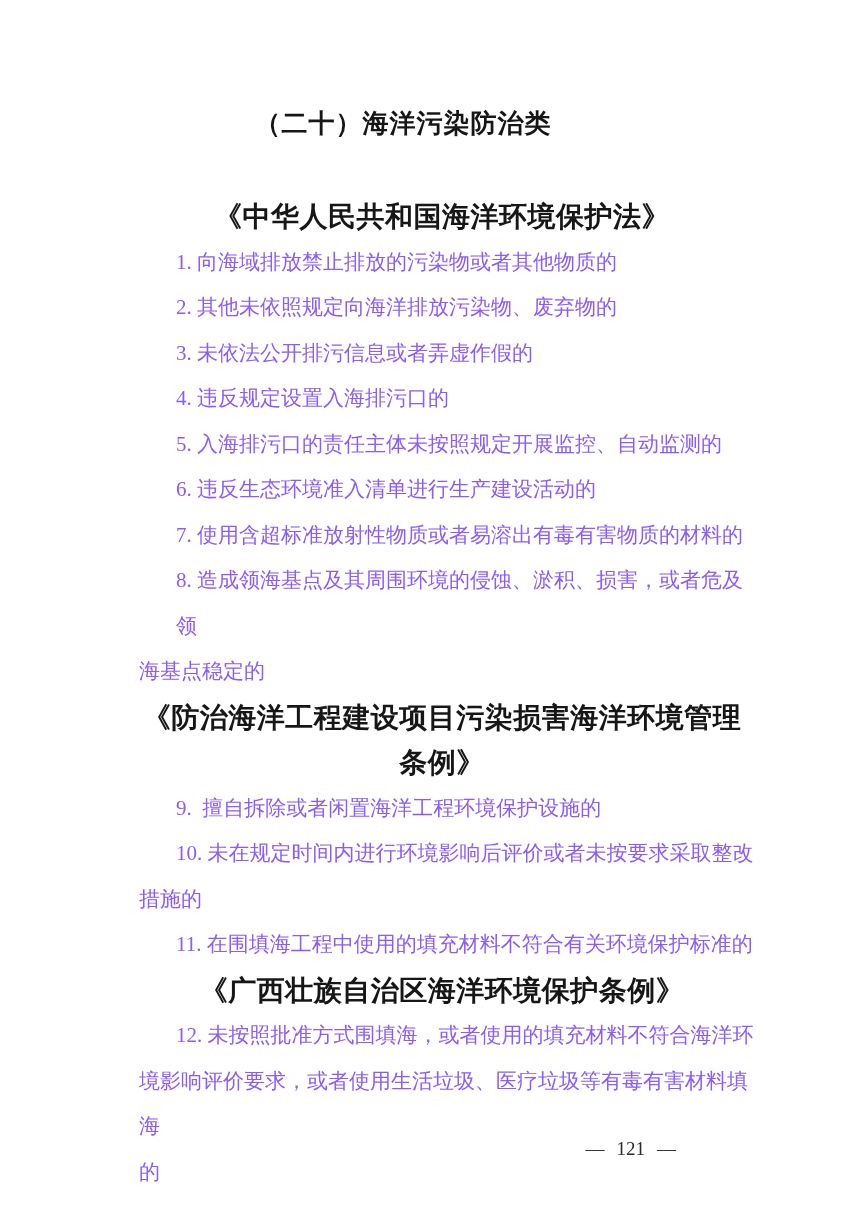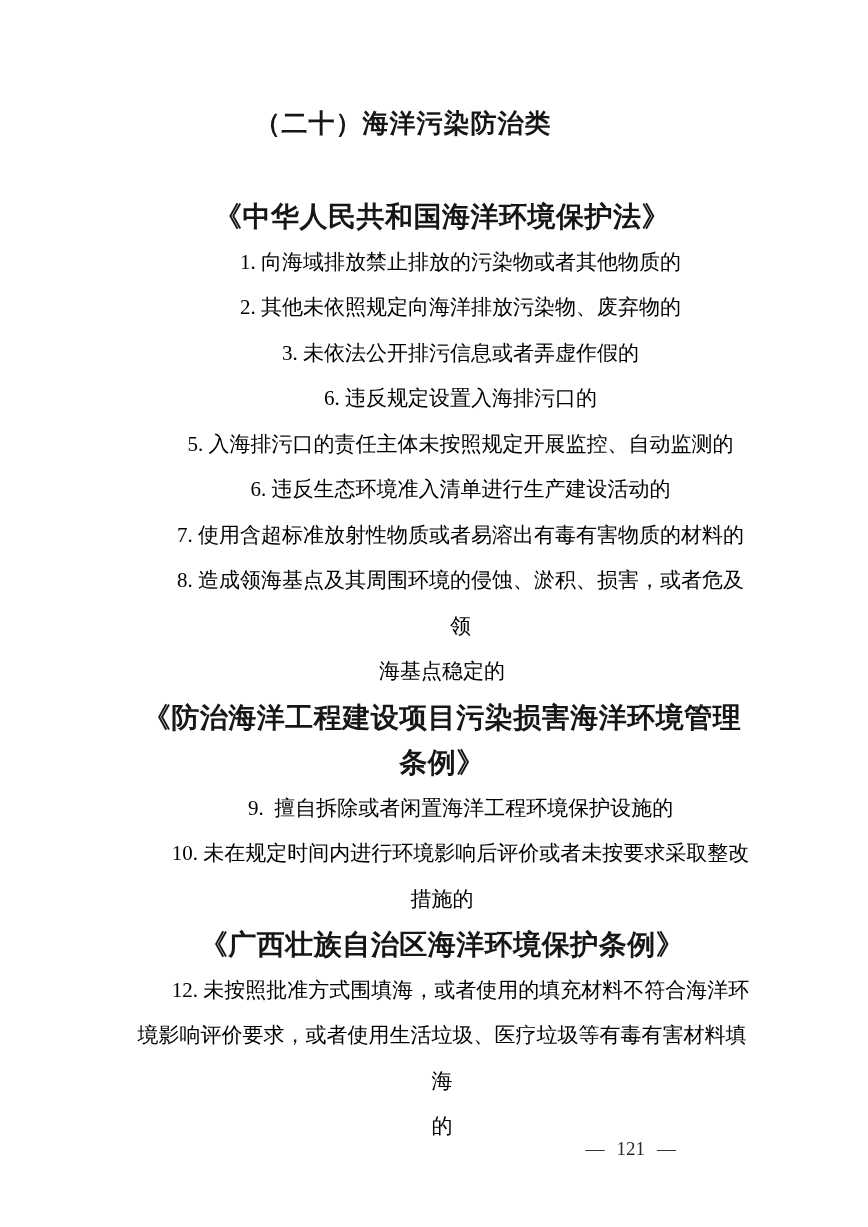--- a/index.html
+++ b/index.html
@@ -40,22 +40,23 @@
   .section-heading {
     text-align: center;
     font-weight: 700;
     font-size: 28px;
     letter-spacing: 0.5px;
     color: #161616;
     white-space: pre-wrap;
   }
   .body-line {
     white-space: pre-wrap;
-    text-align: center;
-    color: #000000;
+    text-align: left;
+    color: #8b5cf6;
+    margin-left: 9px;
   }
   .body-line.indent {
     padding-left: 37px;
   }
   .page-footer {
     position: absolute;
     top: 1138px;
     right: 130px;
     display: inline-flex;
     align-items: center;
@@ -70,30 +71,31 @@
 
 <div class="page">
 
   <div class="doc-title">（二十）海洋污染防治类</div>
 
   <div class="doc-body">
       <div class="section-heading">《中华人民共和国海洋环境保护法》</div>
       <div class="body-line indent">1. 向海域排放禁止排放的污染物或者其他物质的</div>
       <div class="body-line indent">2. 其他未依照规定向海洋排放污染物、废弃物的</div>
       <div class="body-line indent">3. 未依法公开排污信息或者弄虚作假的</div>
-      <div class="body-line indent">6. 违反规定设置入海排污口的</div>
+      <div class="body-line indent">4. 违反规定设置入海排污口的</div>
       <div class="body-line indent">5. 入海排污口的责任主体未按照规定开展监控、自动监测的</div>
       <div class="body-line indent">6. 违反生态环境准入清单进行生产建设活动的</div>
       <div class="body-line indent">7. 使用含超标准放射性物质或者易溶出有毒有害物质的材料的</div>
       <div class="body-line indent">8. 造成领海基点及其周围环境的侵蚀、淤积、损害，或者危及领</div>
       <div class="body-line">海基点稳定的</div>
       <div class="section-heading">《防治海洋工程建设项目污染损害海洋环境管理条例》</div>
       <div class="body-line indent">9.  擅自拆除或者闲置海洋工程环境保护设施的</div>
       <div class="body-line indent">10. 未在规定时间内进行环境影响后评价或者未按要求采取整改</div>
       <div class="body-line">措施的</div>
+      <div class="body-line indent">11. 在围填海工程中使用的填充材料不符合有关环境保护标准的</div>
       <div class="section-heading">《广西壮族自治区海洋环境保护条例》</div>
       <div class="body-line indent">12. 未按照批准方式围填海，或者使用的填充材料不符合海洋环</div>
       <div class="body-line">境影响评价要求，或者使用生活垃圾、医疗垃圾等有毒有害材料填海</div>
       <div class="body-line">的</div>
     </div>
 
   <div class="page-footer">
     <span>—</span>
     <span>121</span>
     <span>—</span>

